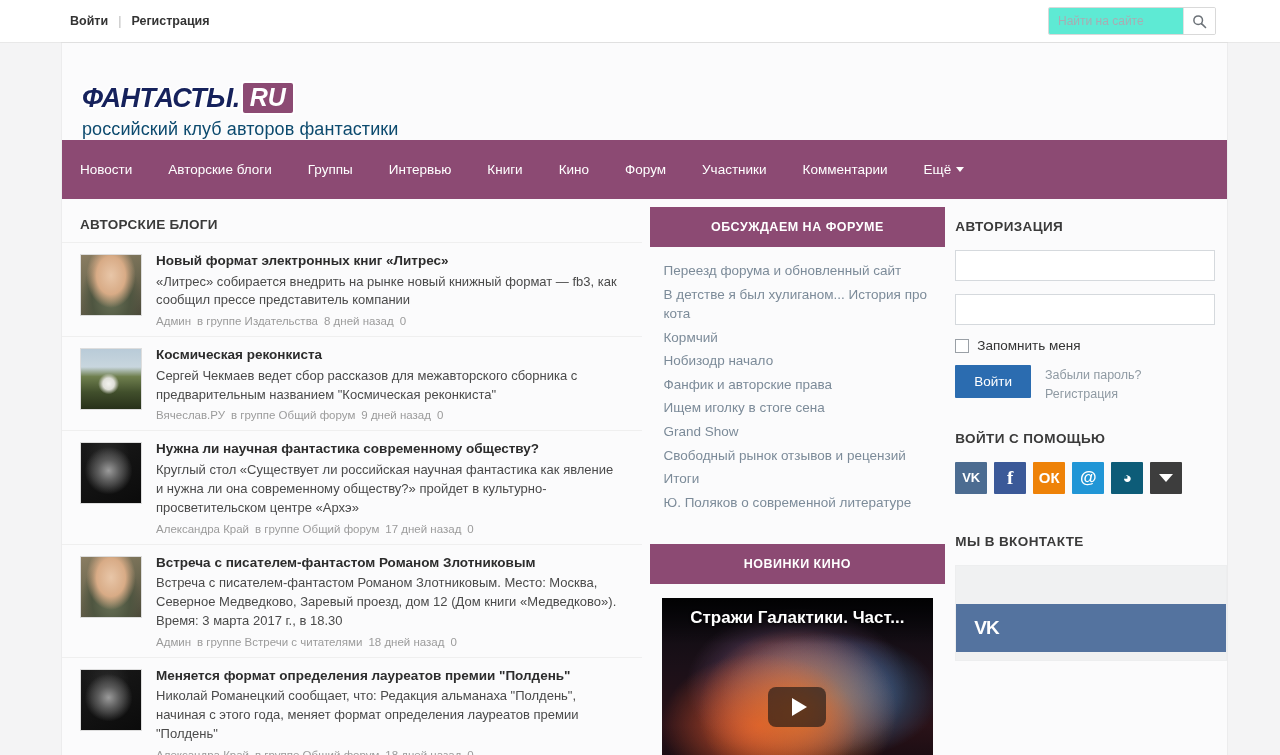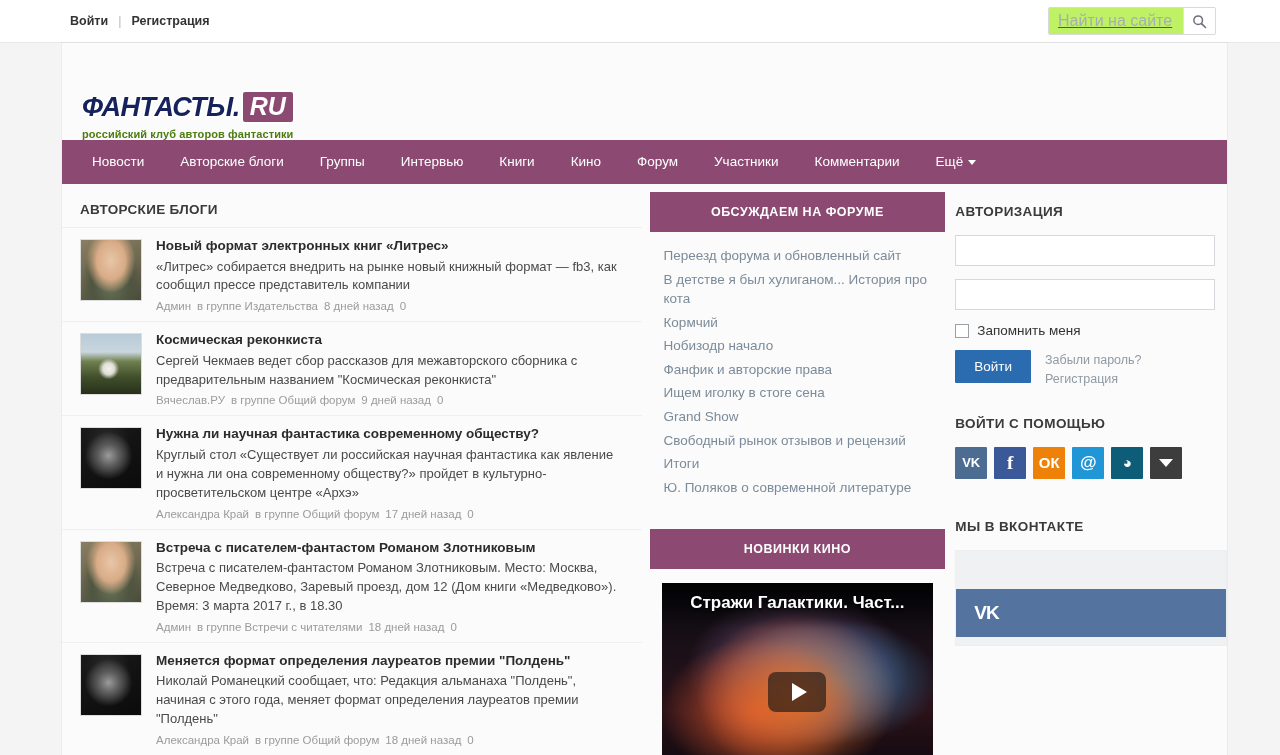--- a/index.html
+++ b/index.html
@@ -47,25 +47,24 @@
     border: 1px solid #d9d9d9;
     background: #fff;
     border-radius: 2px;
     overflow: hidden;
   }
   .search-input {
     width: 134px;
     border: 0;
     outline: 0;
     padding: 0 9px;
-    font-size: 16px;
+    font-size: 12px;
     color: #555;
     font-family: "Liberation Sans", sans-serif;
-    background: #bef264;
-    text-decoration: underline;
+    background: #5eead4;
   }
   .search-input::placeholder { color: #a8adb3; }
   .search-btn {
     width: 32px;
     border: 0;
     border-left: 1px solid #e2e2e2;
     background: #fff;
     cursor: pointer;
     display: flex;
     align-items: center;
@@ -120,33 +119,32 @@
     font-size: 25px;
     font-weight: bold;
     font-style: italic;
     padding: 2px 7px 3px 7px;
     margin-left: 3px;
     border-radius: 2px;
     box-shadow: 0 0 0 2px #fff;
   }
   .logo-tagline {
     margin-top: 6px;
-    font-size: 11px;
-    font-weight: bold;
-    color: #4d7c0f;
+    font-size: 18px;
+    font-weight: normal;
+    color: #0c4a6e;
     letter-spacing: 0.1px;
   }
 
   
   .mainnav {
     background: #8c4a73;
-    height: 44px;
+    height: 59px;
     display: flex;
     align-items: center;
-    padding-left: 12px;
   }
   .mainnav a {
     color: #fff;
     font-size: 13.5px;
     text-decoration: none;
     padding: 0 18px;
     line-height: 48px;
     display: inline-block;
     cursor: pointer;
     white-space: nowrap;

